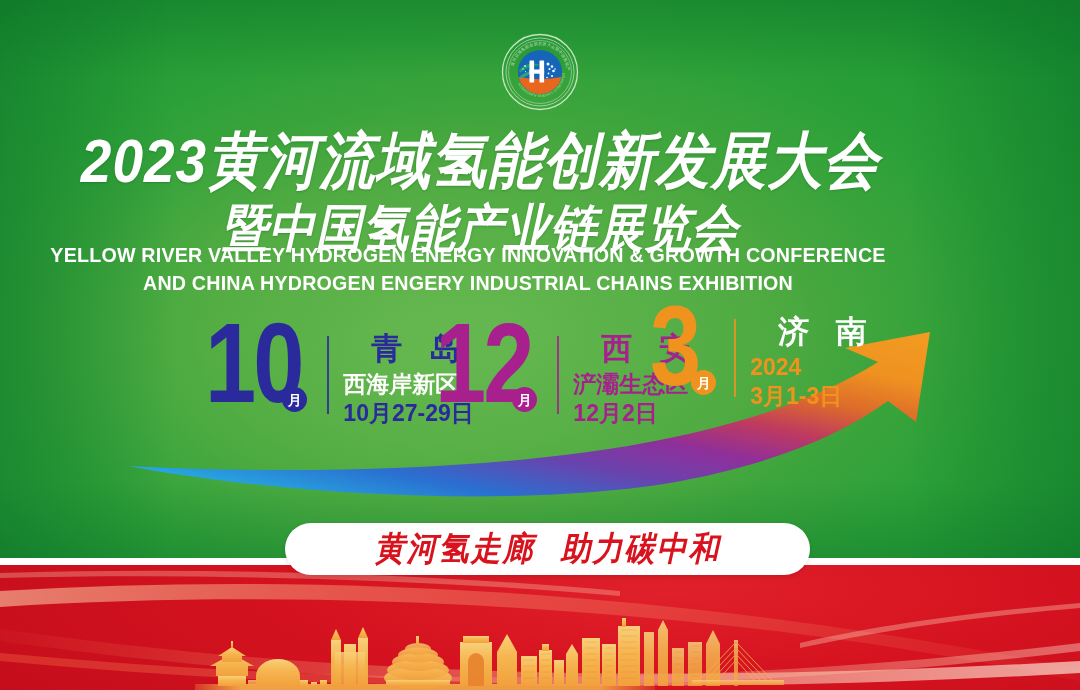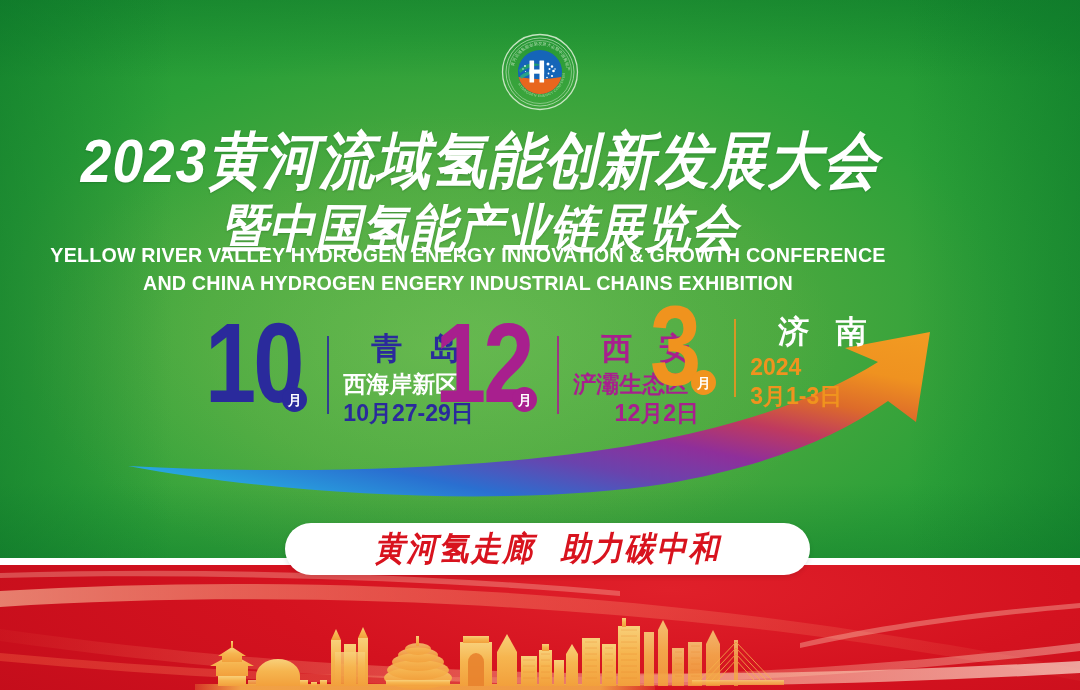--- a/index.html
+++ b/index.html
@@ -340,21 +340,21 @@
 
     <div class="event" style="left:435px; top:330px;">
       <div class="ev-num-wrap">
         <div class="ev-num" style="color:#a81f8e;">12</div>
         <div class="ev-yue" style="background:#a81f8e;">月</div>
       </div>
       <div class="ev-divider" style="background:#a81f8e;"></div>
       <div class="ev-text">
         <div class="ev-city" style="color:#a81f8e;">西 安</div>
         <div class="ev-venue" style="color:#a81f8e;">浐灞生态区</div>
-        <div class="ev-date" style="color:#a81f8e;text-align:right;">12月2日</div>
+        <div class="ev-date" style="color:#a81f8e;">12月2日</div>
       </div>
     </div>
 
     <div class="event" style="left:650px; top:313px;">
       <div class="ev-num-wrap">
         <div class="ev-num" style="color:#f0931e;">3</div>
         <div class="ev-yue" style="background:#f0931e; right:-18px;">月</div>
       </div>
       <div class="ev-divider" style="background:#f0931e; margin-left:36px;"></div>
       <div class="ev-text">

